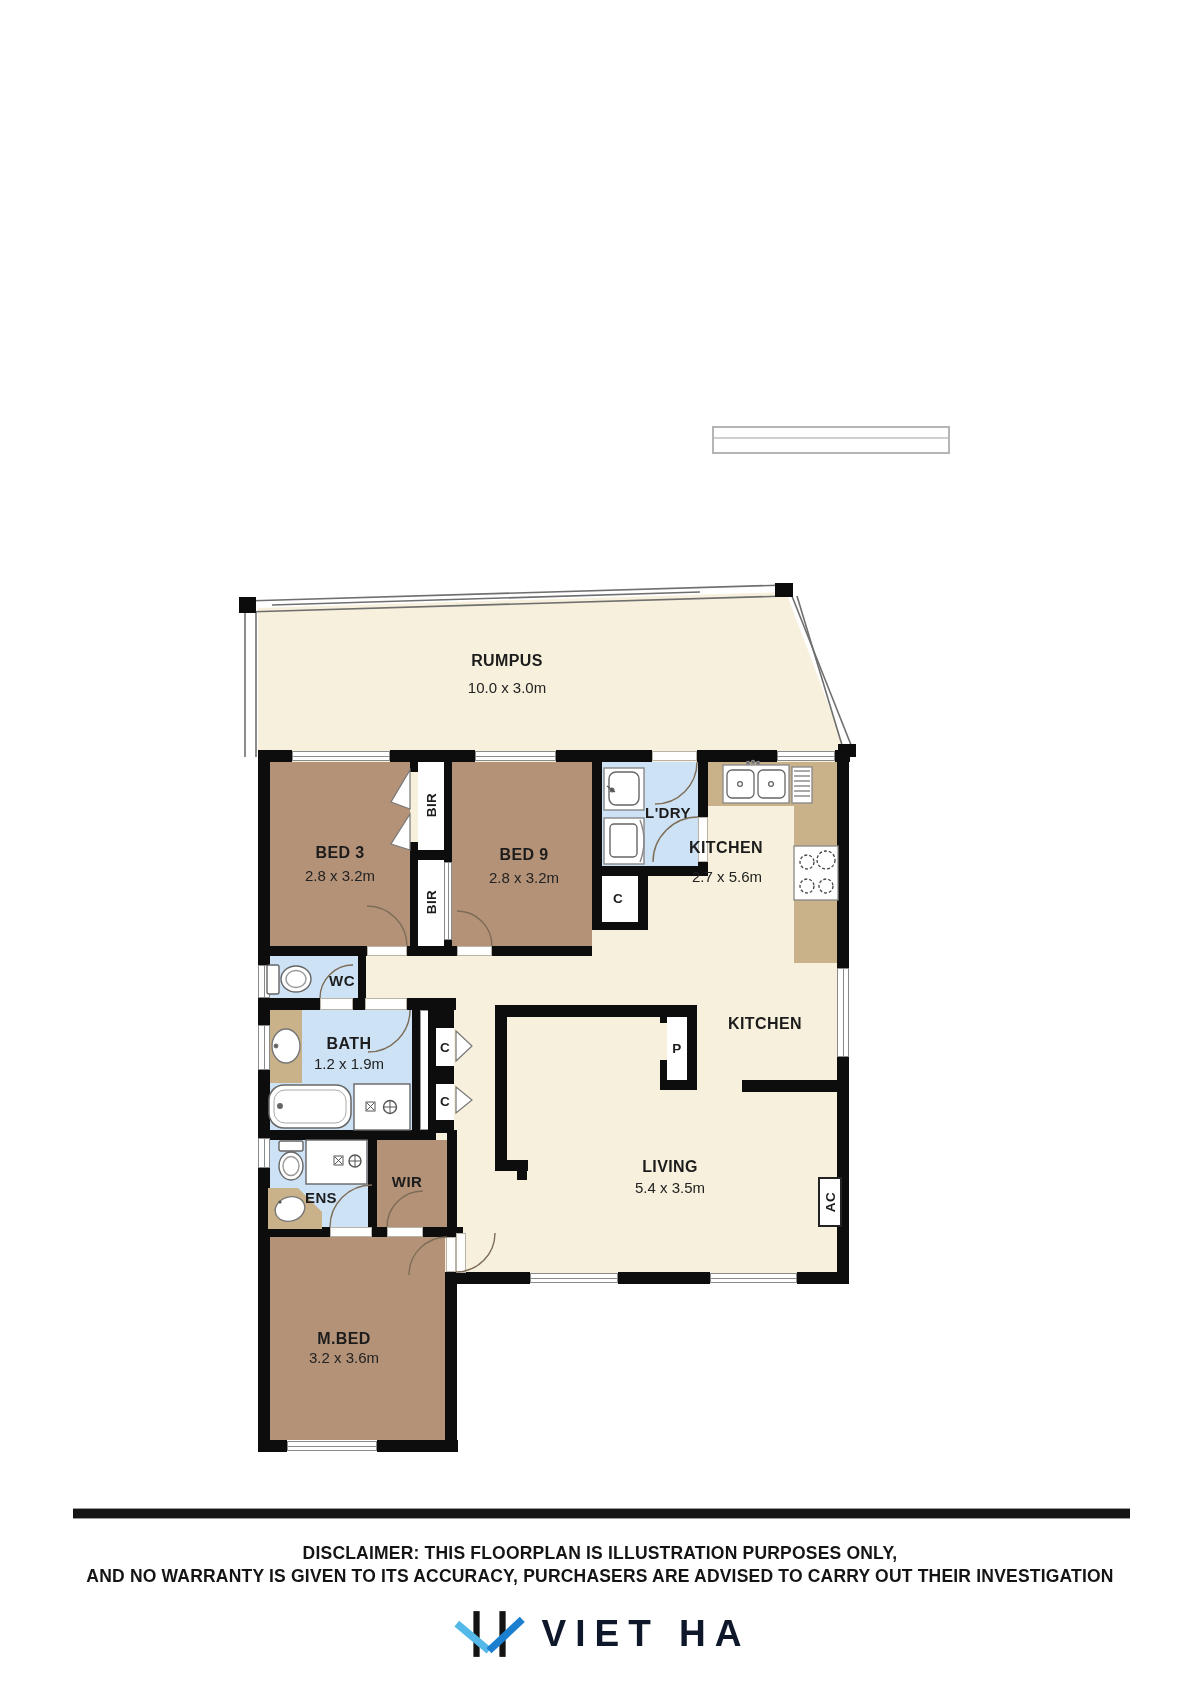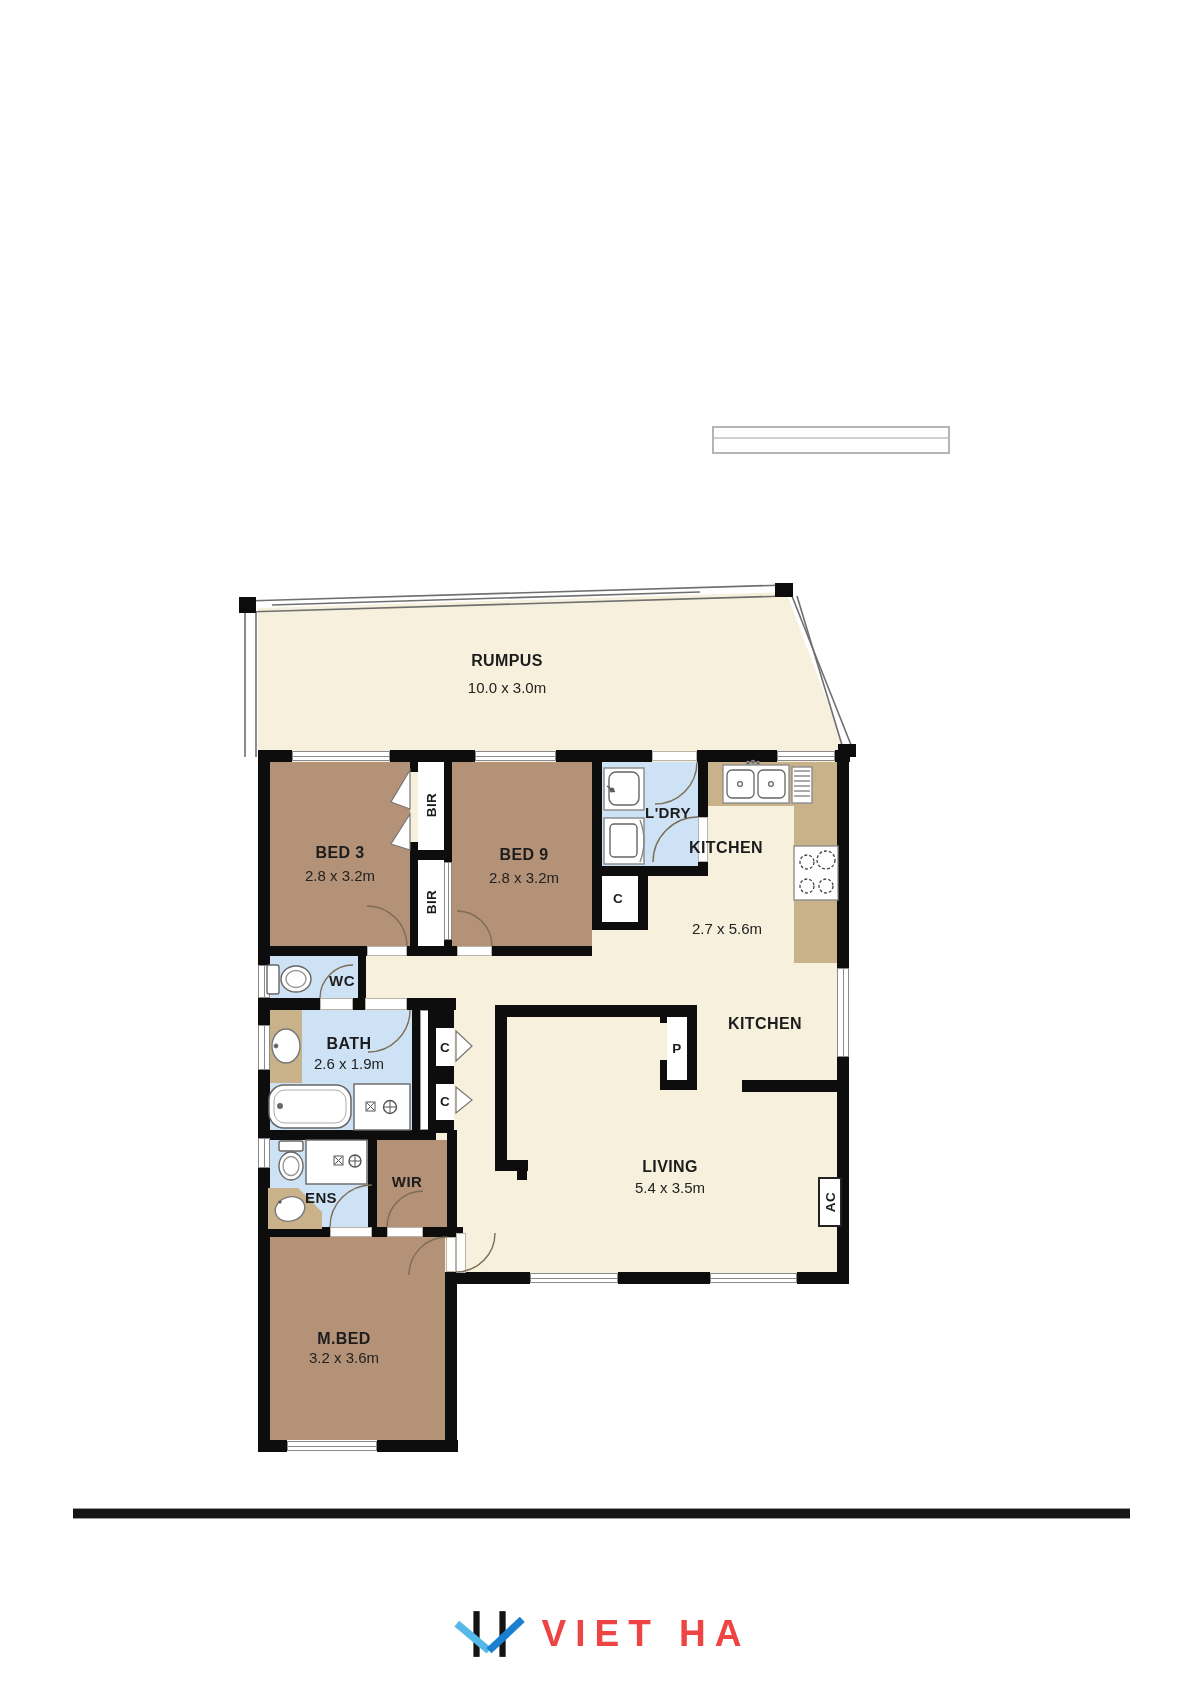--- a/index.html
+++ b/index.html
@@ -40,21 +40,21 @@
   
   .acbox{position:absolute;left:818px;top:1177px;width:24px;height:50px;background:#fff;
          border:2px solid #222;box-sizing:border-box;}
   
   .divider{position:absolute;left:73px;top:1508px;width:1057px;height:9px;background:#161616;
            border-top:1px solid #9a9a9a;border-bottom:1px solid #9a9a9a;}
   .disc{position:absolute;left:0;top:1542px;width:1200px;text-align:center;font-weight:700;
         font-size:17.5px;line-height:23px;letter-spacing:.2px;color:#141414;}
   .flogo{position:absolute;left:0;top:1608px;width:1200px;display:flex;align-items:center;
          justify-content:center;gap:14px;}
-  .brandtxt{font-size:37px;font-weight:800;letter-spacing:9px;color:#ef4444;}
+  .brandtxt{font-size:37px;font-weight:800;letter-spacing:9px;color:#0f172a;}
 </style>
 </head>
 <body>
 
 <div class="page">
 
 
   <div class="gdoor"></div>
 
   <svg class="svgover" width="1200" height="1697">
@@ -275,37 +275,41 @@
   <div class="dim" style="left:507px;top:687px">10.0 x 3.0m</div>
   <div class="lbl" style="left:340px;top:853px">BED 3</div>
   <div class="dim" style="left:340px;top:875px">2.8 x 3.2m</div>
   <div class="lbl" style="left:524px;top:855px">BED 9</div>
   <div class="dim" style="left:524px;top:877px">2.8 x 3.2m</div>
   <div class="lbl sm rot" style="left:431px;top:805px">BIR</div>
   <div class="lbl sm rot" style="left:431px;top:902px">BIR</div>
   <div class="lbl md" style="left:668px;top:812px">L'DRY</div>
   <div class="lbl sm" style="left:618px;top:898px">C</div>
   <div class="lbl" style="left:726px;top:848px">KITCHEN</div>
-  <div class="dim" style="left:727px;top:928px">2.7 x 5.6m</div>
+  <div class="dim" style="left:727px;top:876px">2.7 x 5.6m</div>
   <div class="lbl" style="left:765px;top:1024px">KITCHEN</div>
   <div class="lbl sm" style="left:677px;top:1048px">P</div>
   <div class="lbl sm" style="left:445px;top:1047px">C</div>
   <div class="lbl sm" style="left:445px;top:1101px">C</div>
   <div class="lbl md" style="left:342px;top:980px">WC</div>
   <div class="lbl" style="left:349px;top:1044px">BATH</div>
-  <div class="dim" style="left:349px;top:1063px">2.6 x 1.9m</div>
+  <div class="dim" style="left:349px;top:1063px">1.2 x 1.9m</div>
   <div class="lbl md" style="left:321px;top:1197px">ENS</div>
   <div class="lbl md" style="left:407px;top:1181px">WIR</div>
   <div class="lbl" style="left:670px;top:1167px">LIVING</div>
   <div class="dim" style="left:670px;top:1187px">5.4 x 3.5m</div>
   <div class="lbl" style="left:344px;top:1339px">M.BED</div>
   <div class="dim" style="left:344px;top:1357px">3.2 x 3.6m</div>
   <div class="lbl sm rot" style="left:830px;top:1202px">AC</div>
 
   <div class="divider"></div>
+  <div class="disc">
+    <div>DISCLAIMER: THIS FLOORPLAN IS ILLUSTRATION PURPOSES ONLY,</div>
+    <div>AND NO WARRANTY IS GIVEN TO ITS ACCURACY, PURCHASERS ARE ADVISED TO CARRY OUT THEIR INVESTIGATION</div>
+  </div>
   <div class="flogo">
     <svg width="78" height="52" viewBox="0 0 140 100">
       <rect x="40" y="6" width="12" height="88" fill="#141414"></rect>
       <rect x="90" y="6" width="12" height="88" fill="#141414"></rect>
       <path d="M8,30 L70,82" stroke="var(--logo-blue-light,#54b8e9)" stroke-width="14" fill="none"></path>
       <path d="M70,82 L134,22" stroke="var(--logo-blue-dark,#1b7fd0)" stroke-width="14" fill="none"></path>
     </svg>
     <span class="brandtxt">VIET HA</span>
   </div>
 

